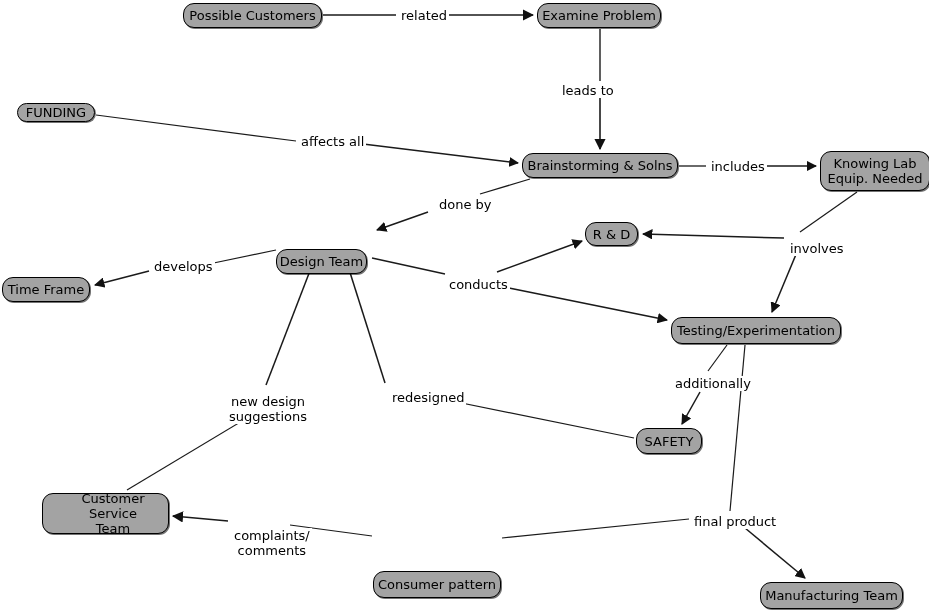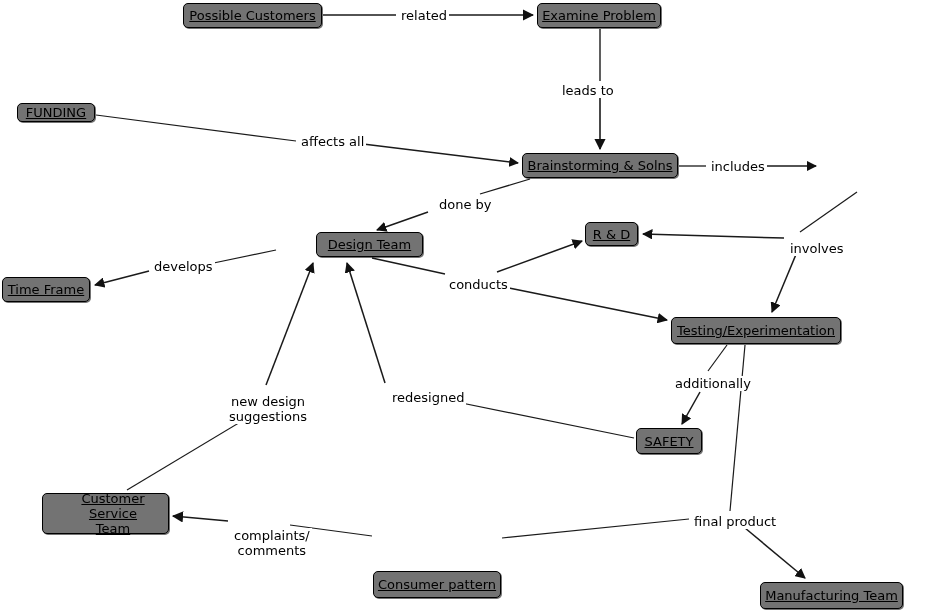--- a/index.html
+++ b/index.html
@@ -18,34 +18,33 @@
   #edge-layer {
     position: absolute;
     left: 0;
     top: 0;
     width: 929px;
     height: 612px;
   }
   .node {
     position: absolute;
     box-sizing: border-box;
-    background: #737373;
+    background: #a3a3a3;
     border: 1px solid #000000;
-    border-radius: 5px;
+    border-radius: 11px;
     display: flex;
     align-items: center;
     justify-content: center;
     text-align: center;
     font-size: 13px;
     line-height: 15px;
     color: #000000;
     white-space: pre-line;
     box-shadow: 1px 1px 0 rgba(0,0,0,0.55);
     z-index: 2;
-    text-decoration: underline;
   }
   .elabel {
     position: absolute;
     font-size: 13px;
     line-height: 15px;
     color: #000000;
     text-align: right;
     white-space: pre-line;
     background: #ffffff;
     padding: 0 2px;
@@ -118,22 +117,26 @@
   </div>
 
   <div class="node" style="left:17px; top:103px; width:78px; height:19px;">
     <span>FUNDING</span>
   </div>
 
   <div class="node" style="left:522px; top:153px; width:156px; height:25px;">
     <span>Brainstorming &amp; Solns</span>
   </div>
 
+  <div class="node" style="left:820px; top:151px; width:110px; height:40px;">
+    <span>Knowing Lab
+Equip. Needed</span>
+  </div>
 
-  <div class="node" style="left:276px; top:232px; width:107px; height:25px;margin-left:40px;">
+  <div class="node" style="left:276px; top:249px; width:91px; height:25px;">
     <span>Design Team</span>
   </div>
 
   <div class="node" style="left:585px; top:222px; width:53px; height:24px;">
     <span>R &amp; D</span>
   </div>
 
   <div class="node" style="left:2px; top:277px; width:88px; height:25px;">
     <span>Time Frame</span>
   </div>

